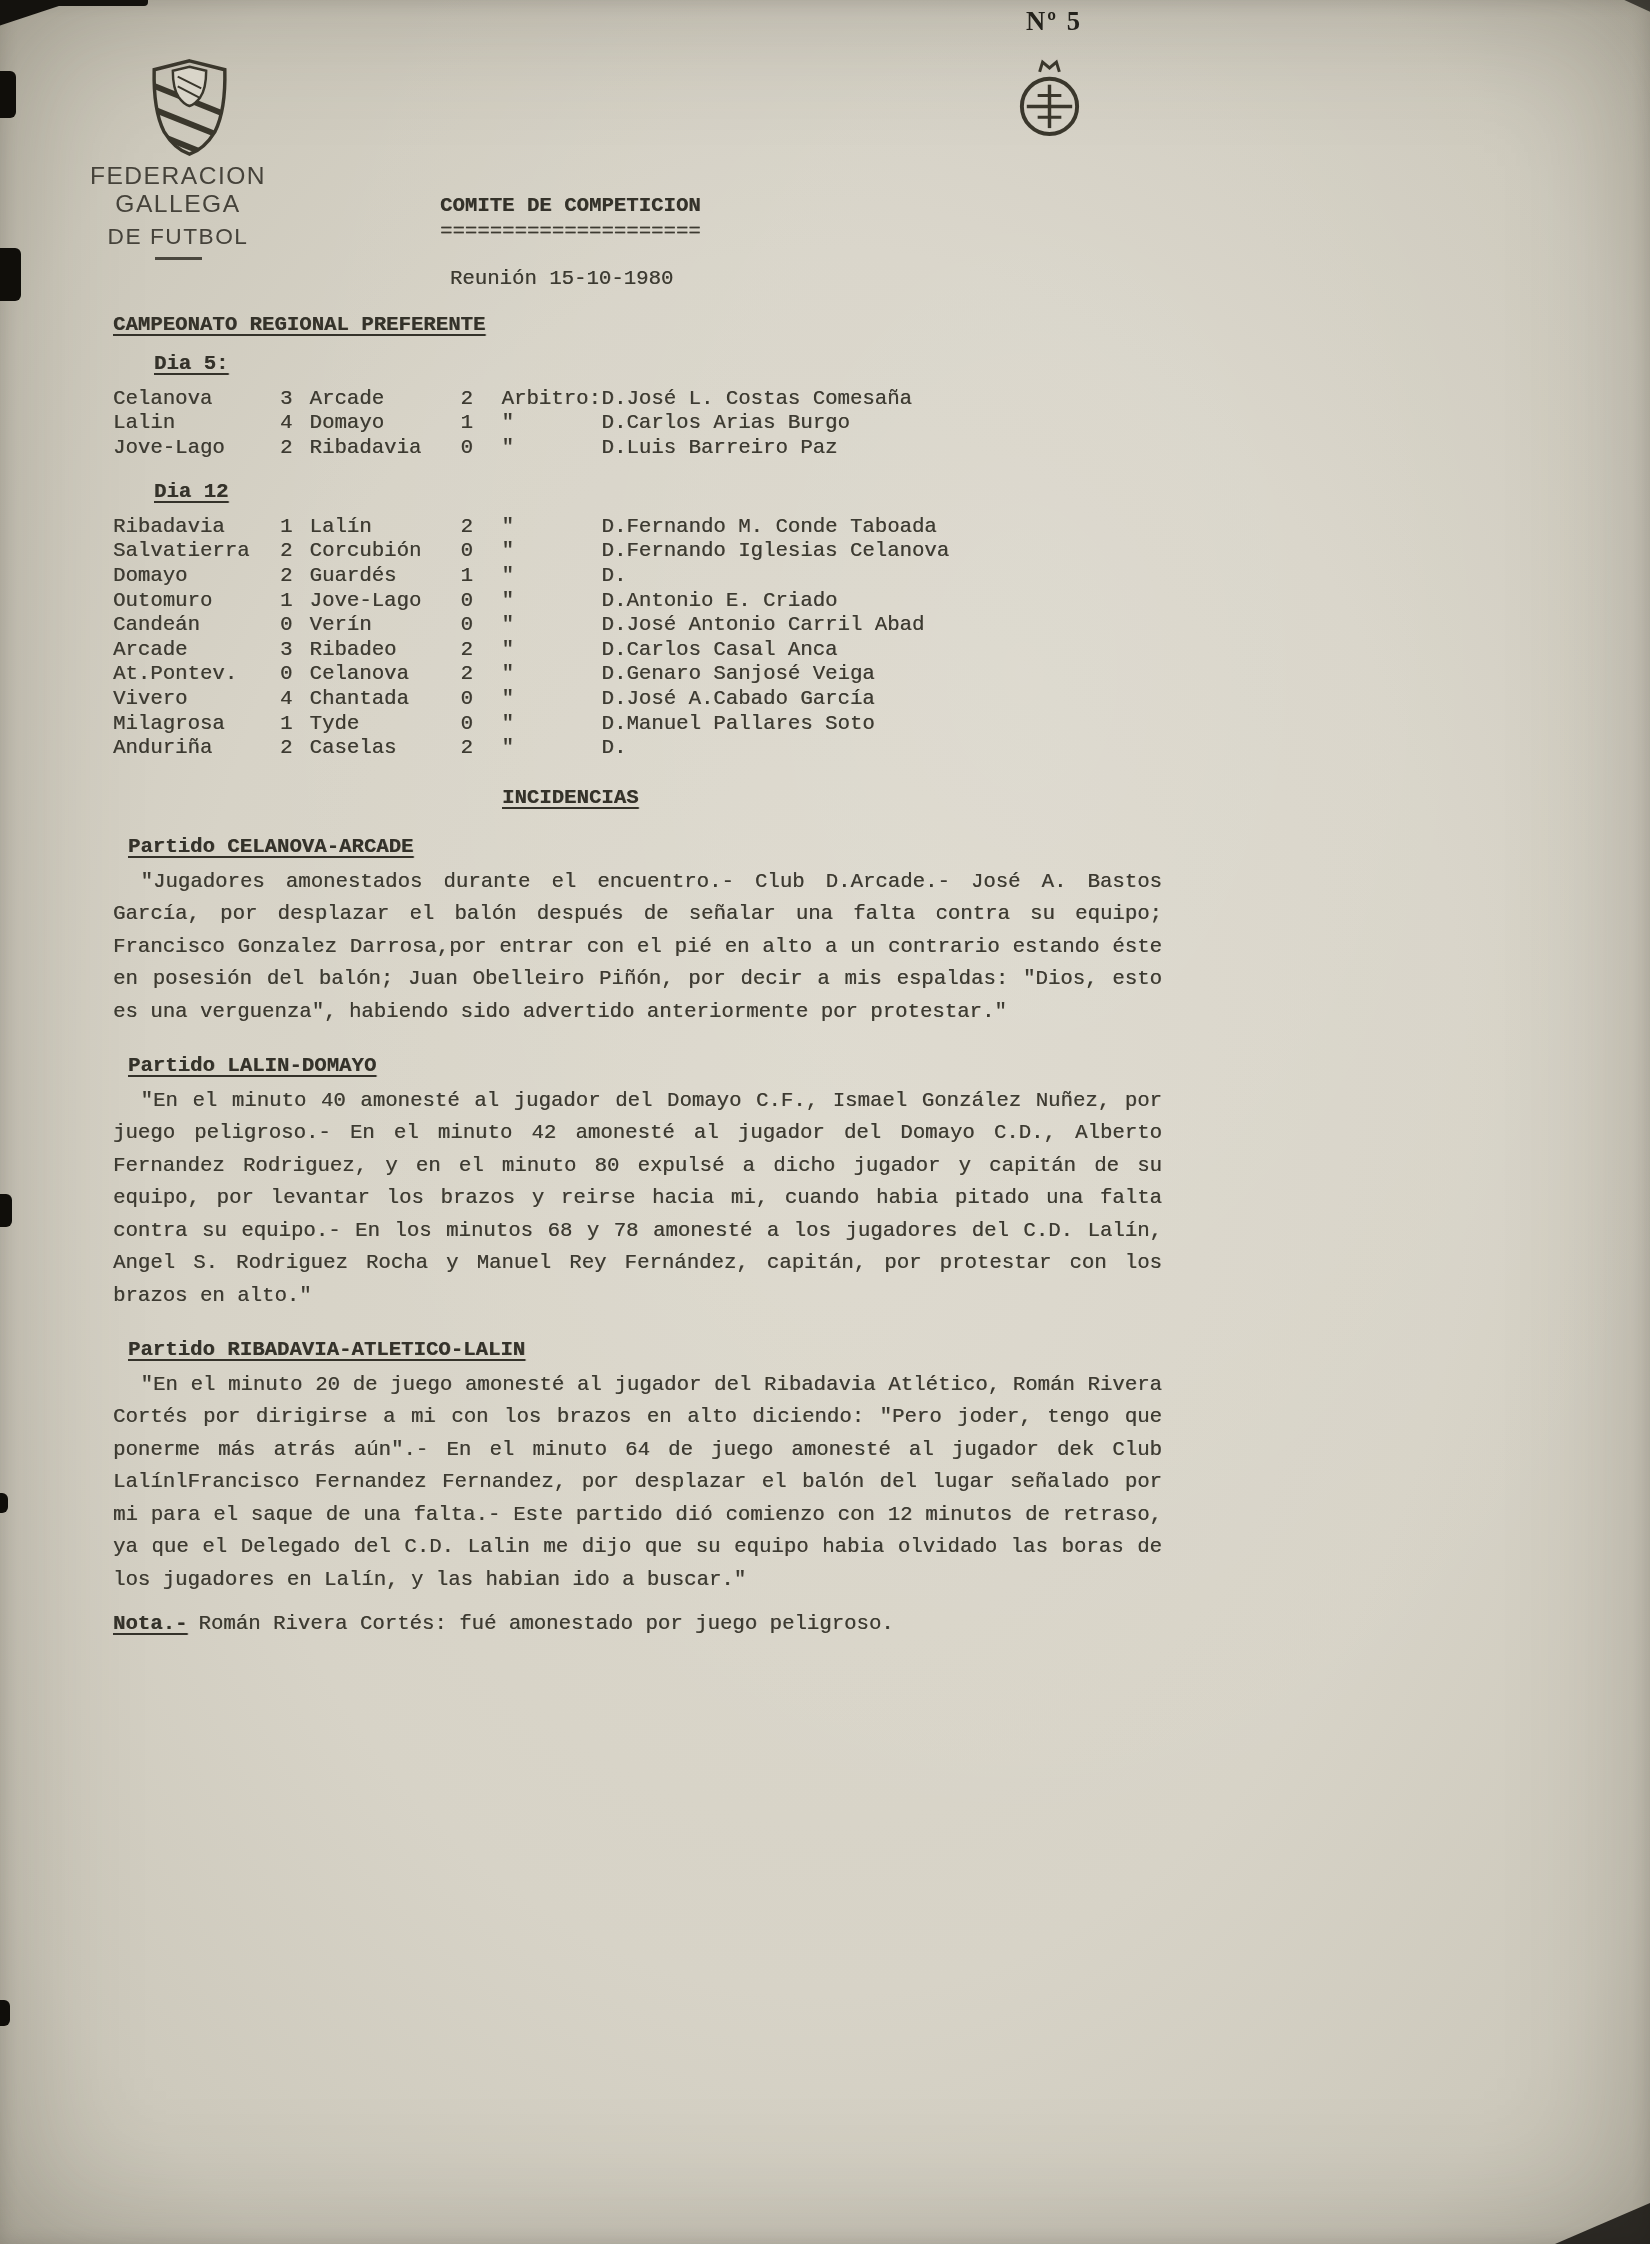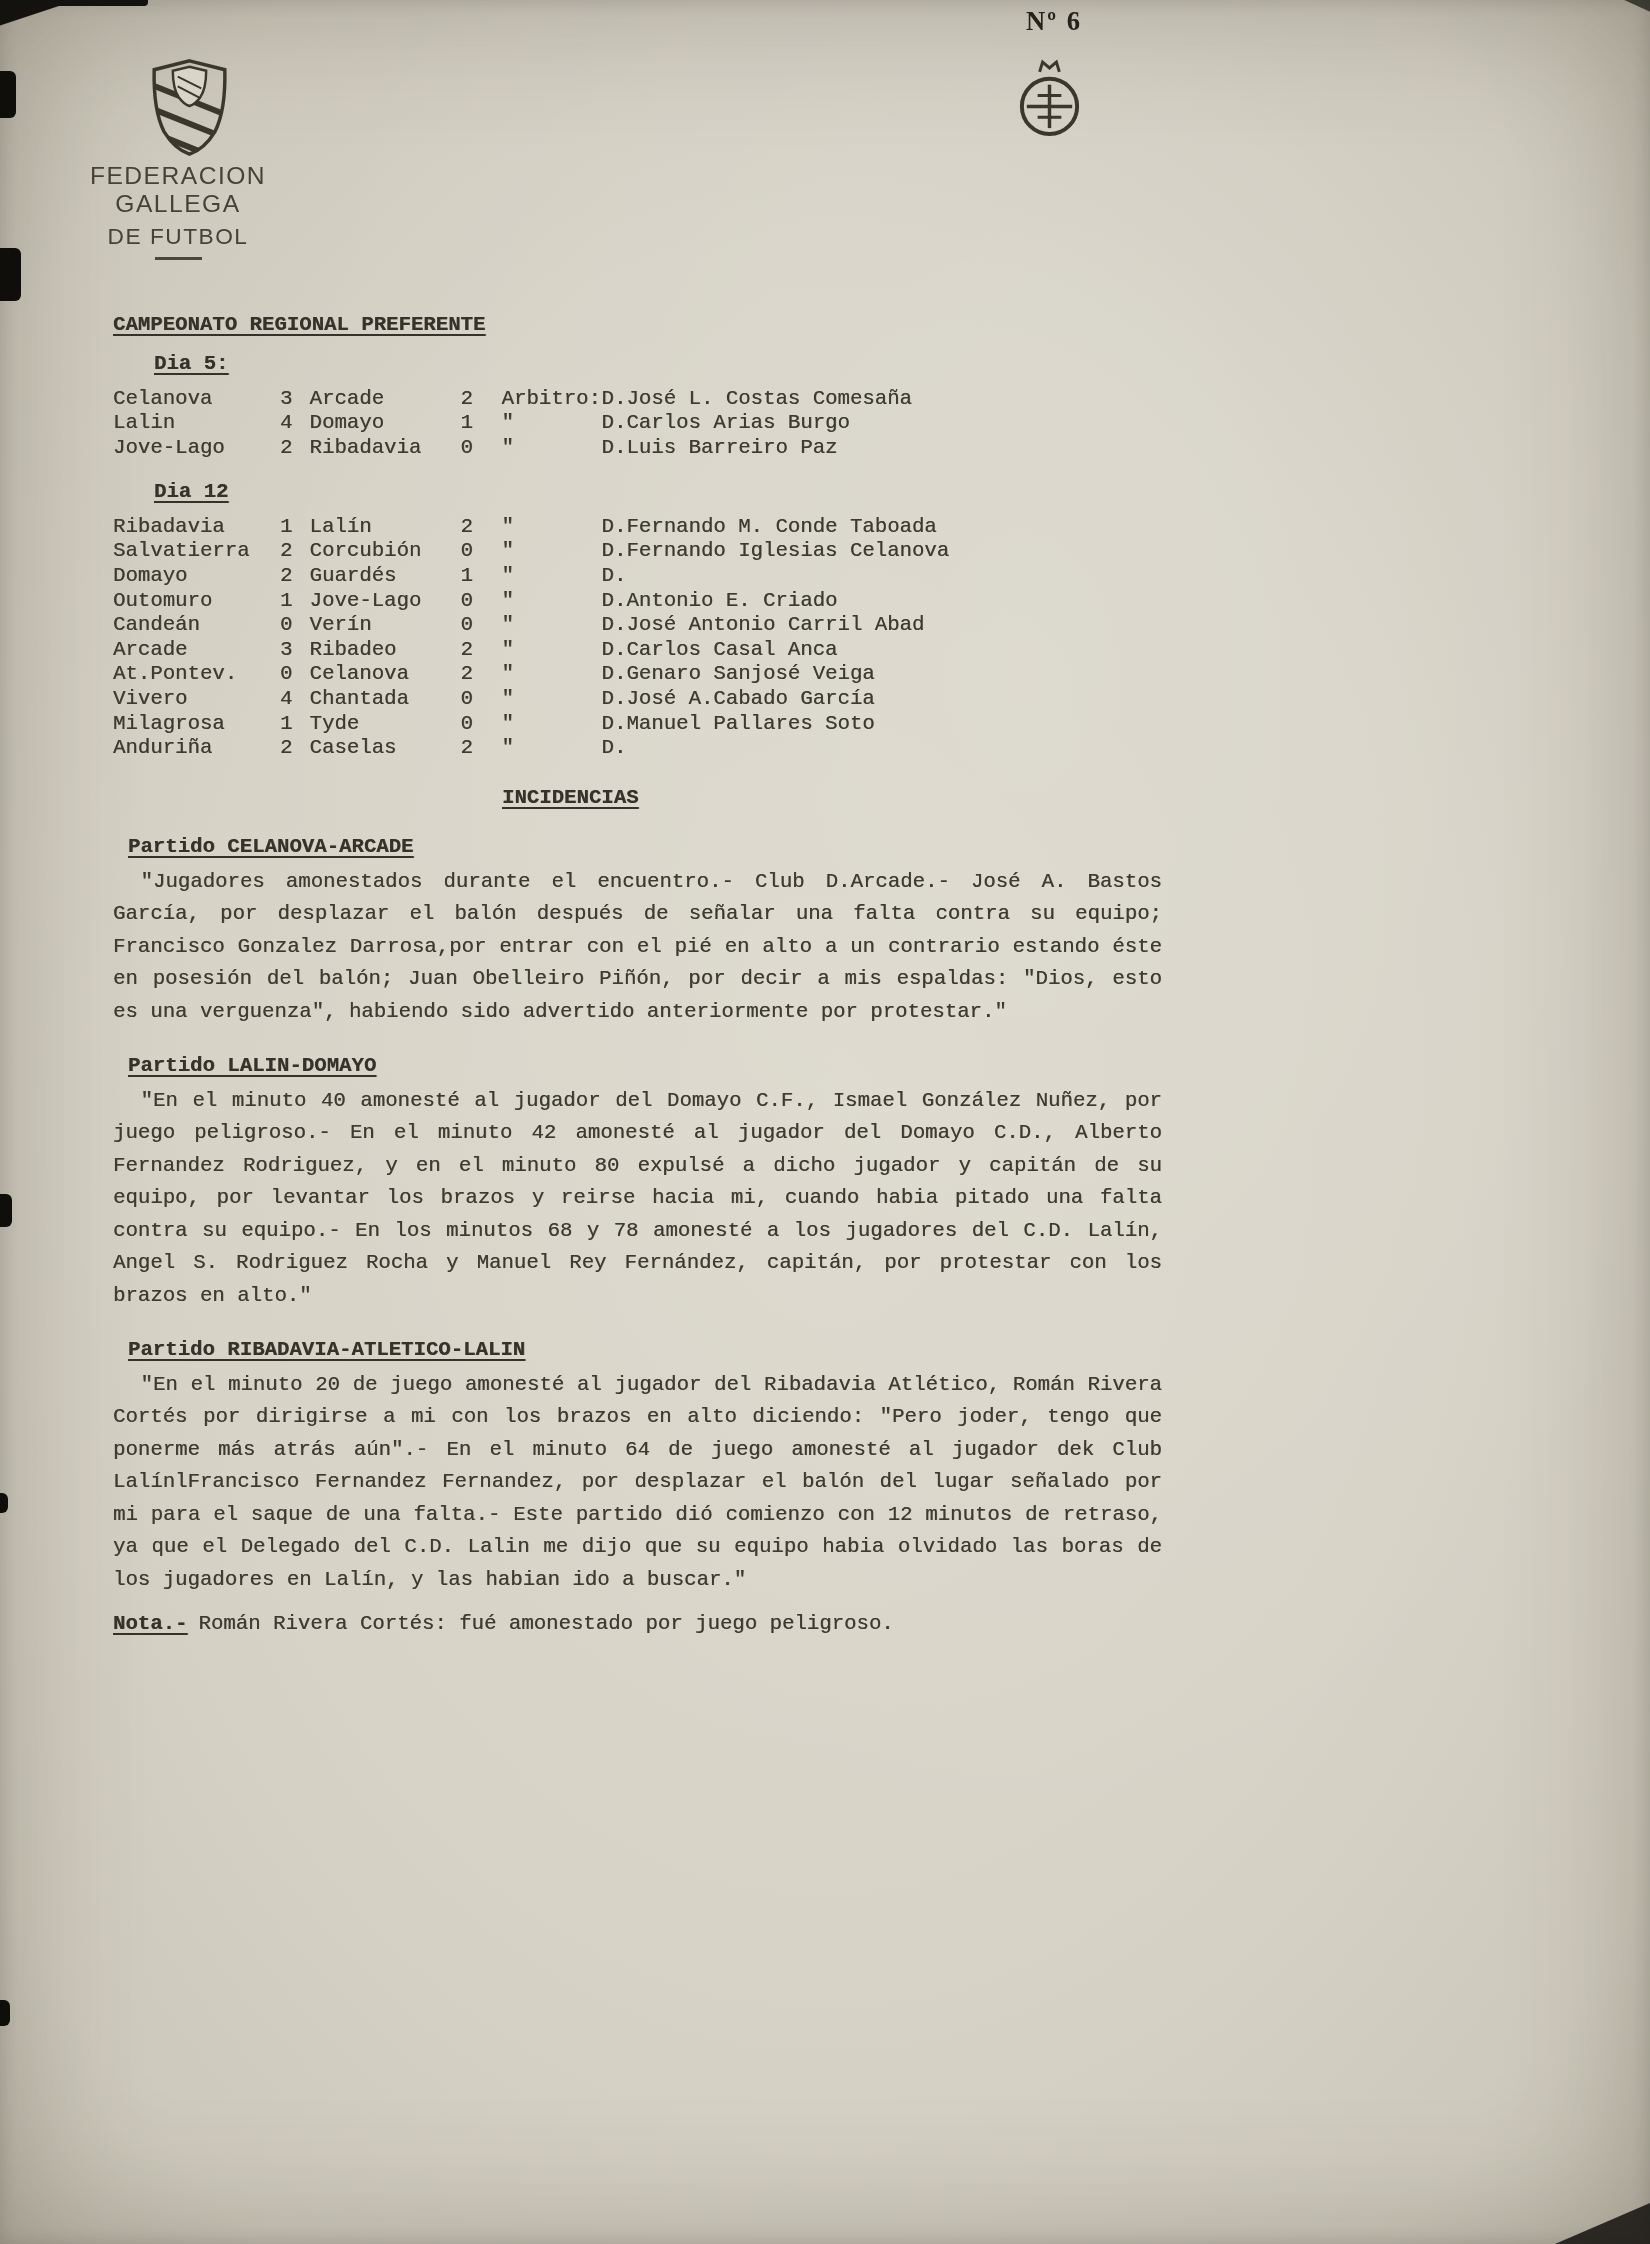--- a/index.html
+++ b/index.html
@@ -63,21 +63,21 @@
   .m3{top:1194px;width:11.8px;height:33px;}
   .m4{top:1493px;width:7.9px;height:19.7px;}
   .m5{top:2000px;width:9.9px;height:25.6px;}
   svg .ink{stroke:#3a372c;fill:none;}
 </style>
 </head>
 <body>
 
 <div class="paper">
 
-  <div class="corner-number">Nº 6</div>
+  <div class="corner-number">Nº 5</div>
 
   <div class="crest">
     <svg width="91" height="104" viewBox="0 0 92 106">
       <defs>
           <clipPath id="sh">
             <path d="M46 6 L82 15 Q83 56 72 78 Q61 96 46 101 Q31 96 20 78 Q9 56 10 15 Z"></path>
           </clipPath>
         </defs>
       <path class="ink" d="M46 6 L82 15 Q83 56 72 78 Q61 96 46 101 Q31 96 20 78 Q9 56 10 15 Z" stroke-width="3.5"></path>
       <g clip-path="url(#sh)">
@@ -100,20 +100,25 @@
   <div class="emblem">
     <svg width="73" height="85" viewBox="0 0 74 86">
       <path class="ink" d="M27 15 L30 5 L37 11 L44 5 L47 15" stroke-width="3"></path>
       <circle class="ink" cx="37" cy="50" r="28" stroke-width="4"></circle>
       <path class="ink" d="M14 50 H 60" stroke-width="3.5"></path>
       <path class="ink" d="M37 28 V 72" stroke-width="3.5"></path>
       <path class="ink" d="M25 39 H 49 M25 61 H 49" stroke-width="3"></path>
     </svg>
   </div>
 
+  <div class="committee tw">
+    <div class="bold">COMITE DE COMPETICION</div>
+    <div>=====================</div>
+    <div class="meeting">Reunión 15-10-1980</div>
+  </div>
 
   <div class="content tw">
 
     <div class="u bold">CAMPEONATO REGIONAL PREFERENTE</div>
 
     <div class="day-label u bold">Dia 5:</div>
     <div class="match-table">
       <div class="mrow">
         <span>Celanova</span>
           <span>3</span>

